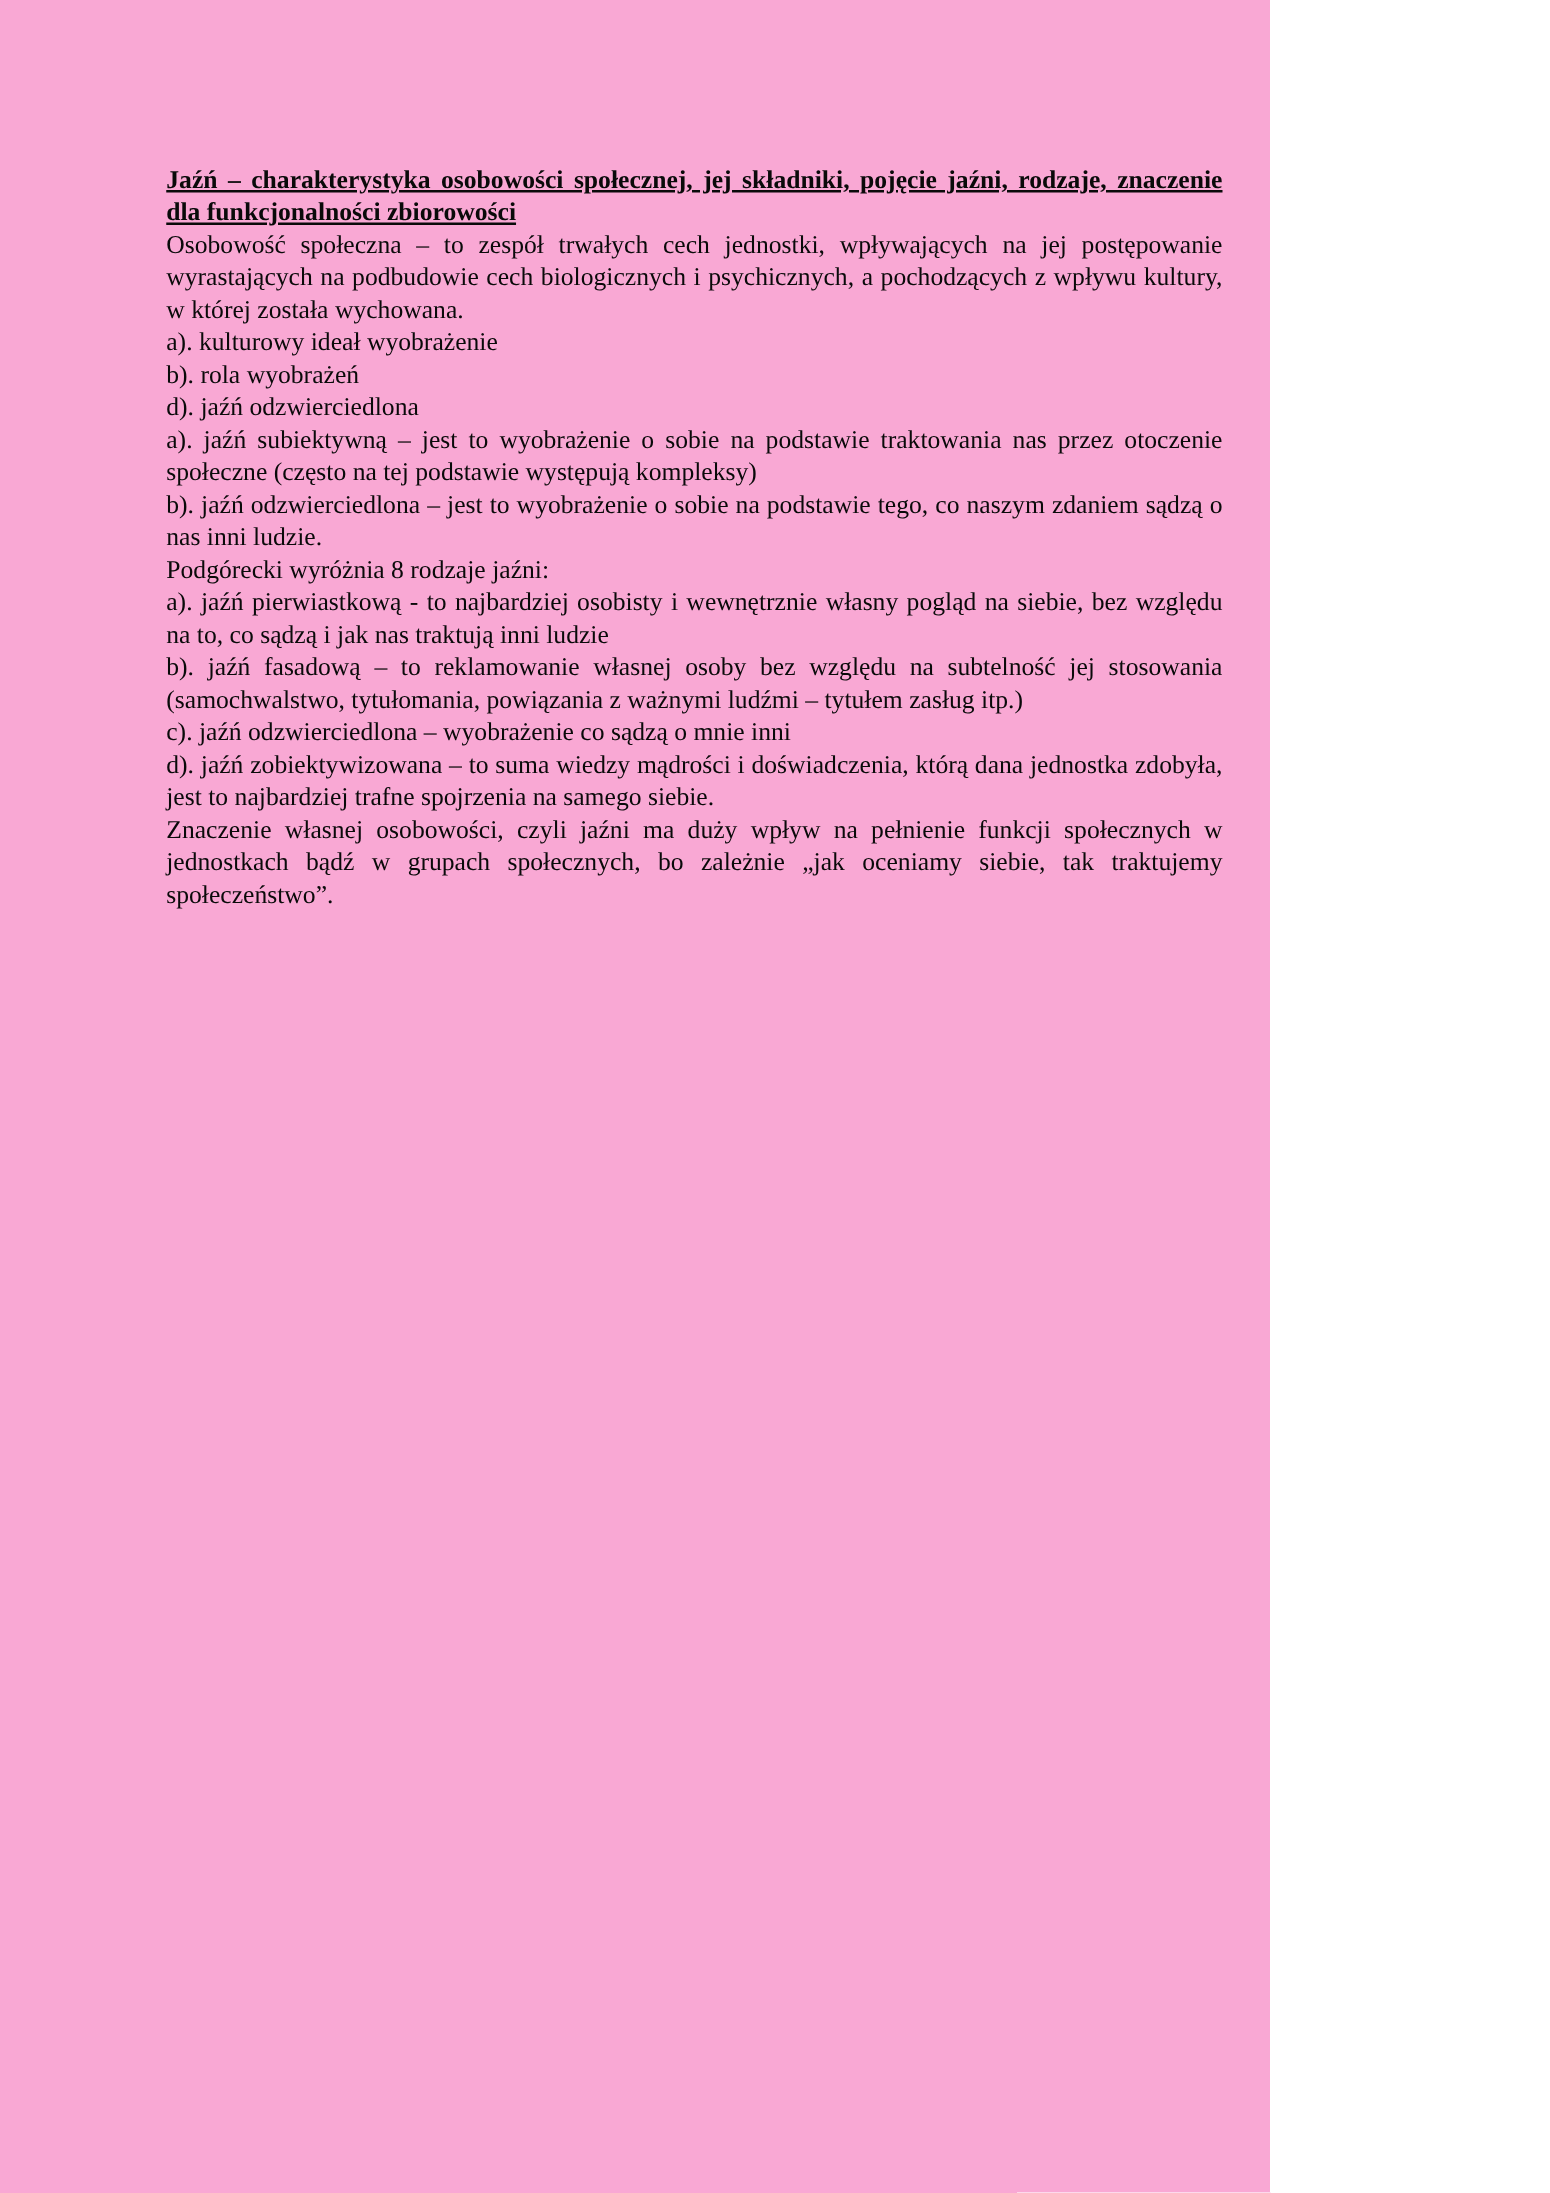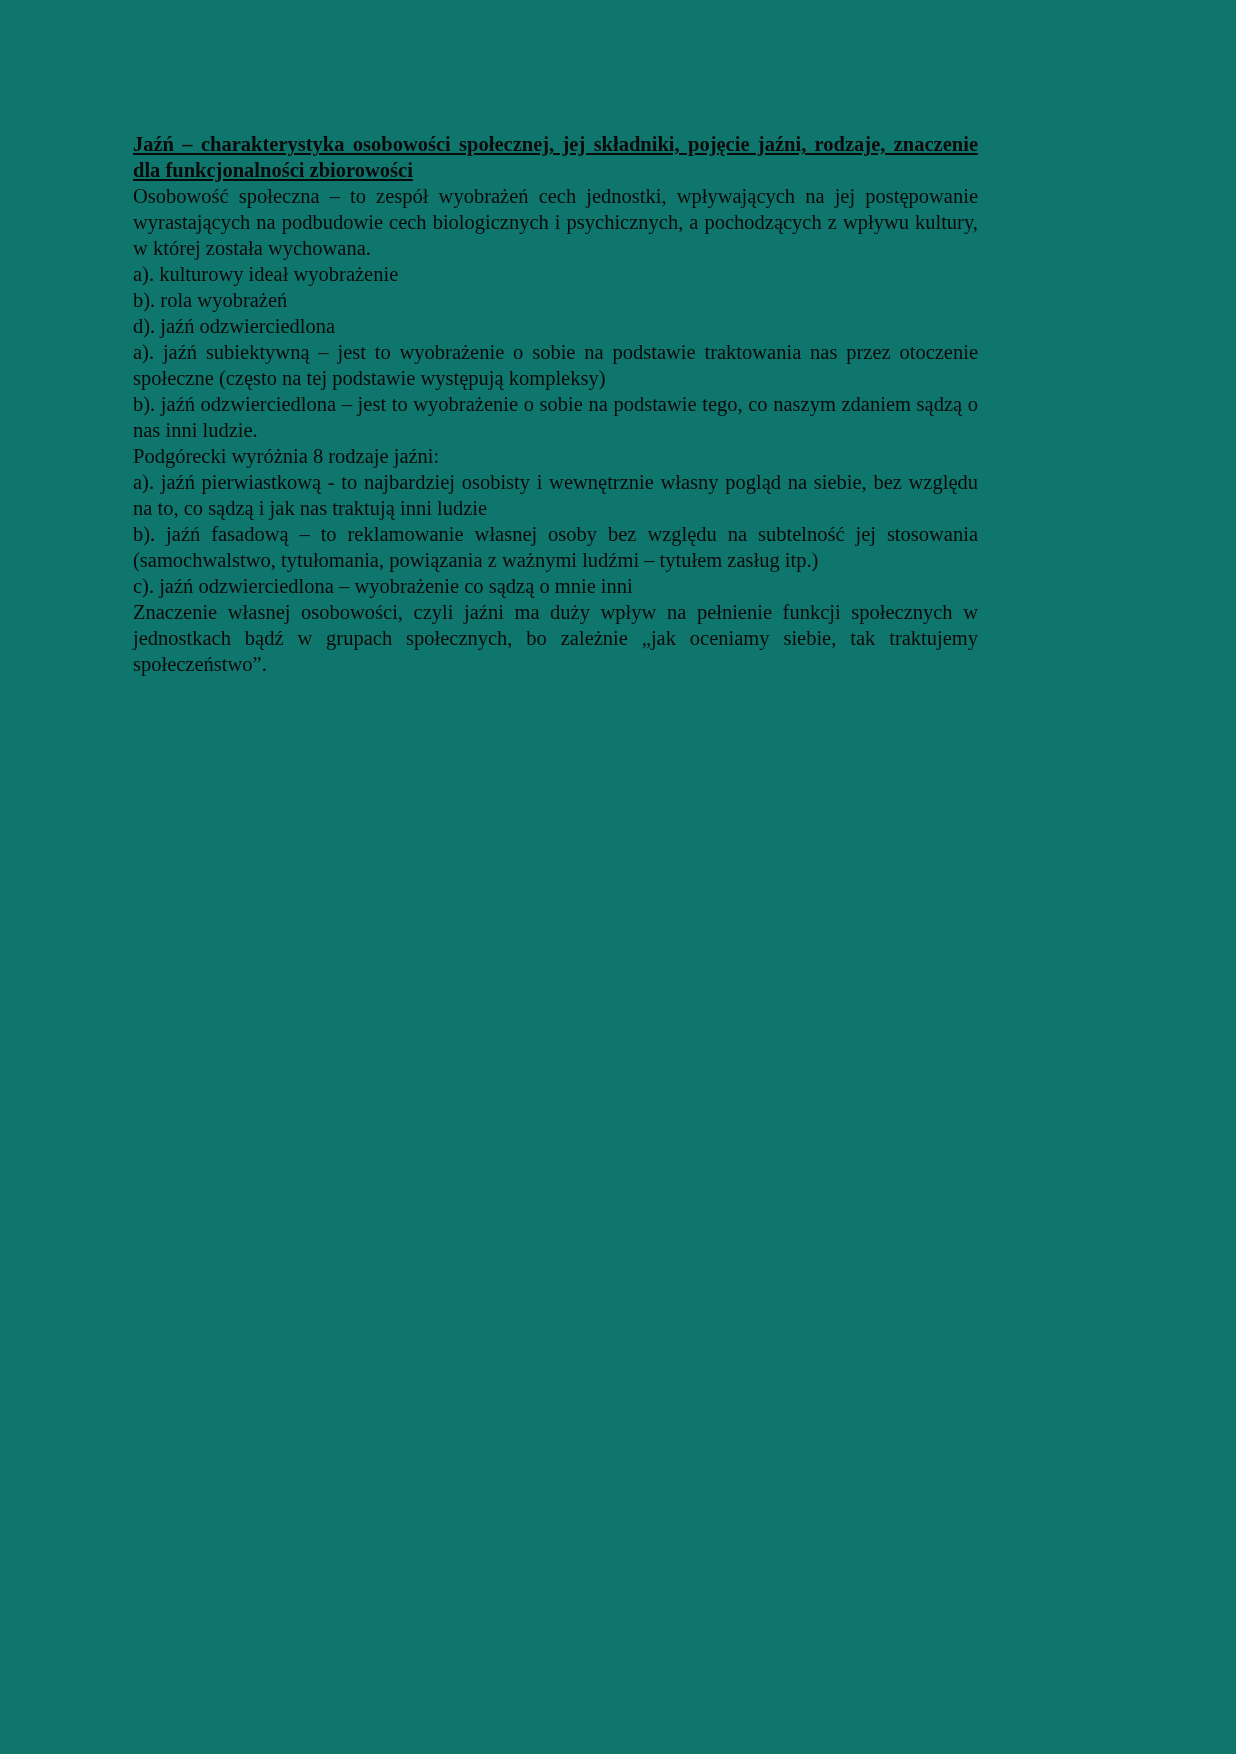--- a/index.html
+++ b/index.html
@@ -3,23 +3,23 @@
 <meta charset="utf-8">
 <title>Jaźń – charakterystyka osobowości społecznej</title>
 <style>
   html, body {
     margin: 0;
     padding: 0;
     background: #ffffff;
   }
   .page {
     position: relative;
-    width: 1236px;
+    width: 1016px;
     height: 1754px;
-    background: #0f766e;
+    background: #f9a8d4;
     overflow: hidden;
   }
   .content {
     position: absolute;
     left: 133px;
     top: 131px;
     width: 845px;
     font-family: "Liberation Serif", "DejaVu Serif", serif;
     font-size: 20.5px;
     line-height: 26px;
@@ -39,25 +39,26 @@
   .content p {
     margin: 0;
   }
 </style>
 </head>
 <body>
 
 <div class="page">
   <div class="content">
     <h1>Jaźń – charakterystyka osobowości społecznej, jej składniki, pojęcie jaźni, rodzaje, znaczenie dla funkcjonalności zbiorowości</h1>
-    <p>Osobowość społeczna – to zespół wyobrażeń cech jednostki, wpływających na jej postępowanie wyrastających na podbudowie cech biologicznych i psychicznych, a pochodzących z wpływu kultury, w której została wychowana.</p>
+    <p>Osobowość społeczna – to zespół trwałych cech jednostki, wpływających na jej postępowanie wyrastających na podbudowie cech biologicznych i psychicznych, a pochodzących z wpływu kultury, w której została wychowana.</p>
     <p>a). kulturowy ideał wyobrażenie</p>
     <p>b). rola wyobrażeń</p>
     <p>d). jaźń odzwierciedlona</p>
     <p>a). jaźń subiektywną – jest to wyobrażenie o sobie na podstawie traktowania nas przez otoczenie społeczne (często na tej podstawie występują kompleksy)</p>
     <p>b). jaźń odzwierciedlona – jest to wyobrażenie o sobie na podstawie tego, co naszym zdaniem sądzą o nas inni ludzie.</p>
     <p>Podgórecki wyróżnia 8 rodzaje jaźni:</p>
     <p>a). jaźń pierwiastkową - to najbardziej osobisty i wewnętrznie własny pogląd na siebie, bez względu na to, co sądzą i jak nas traktują inni ludzie</p>
     <p>b). jaźń fasadową – to reklamowanie własnej osoby bez względu na subtelność jej stosowania (samochwalstwo, tytułomania, powiązania z ważnymi ludźmi – tytułem zasług itp.)</p>
     <p>c). jaźń odzwierciedlona – wyobrażenie co sądzą o mnie inni</p>
+    <p>d). jaźń zobiektywizowana – to suma wiedzy mądrości i doświadczenia, którą dana jednostka zdobyła, jest to najbardziej trafne spojrzenia na samego siebie.</p>
     <p>Znaczenie własnej osobowości, czyli jaźni ma duży wpływ na pełnienie funkcji społecznych w jednostkach bądź w grupach społecznych, bo zależnie „jak oceniamy siebie, tak traktujemy społeczeństwo”.</p>
   </div>
 </div>
 
 </body></html>

